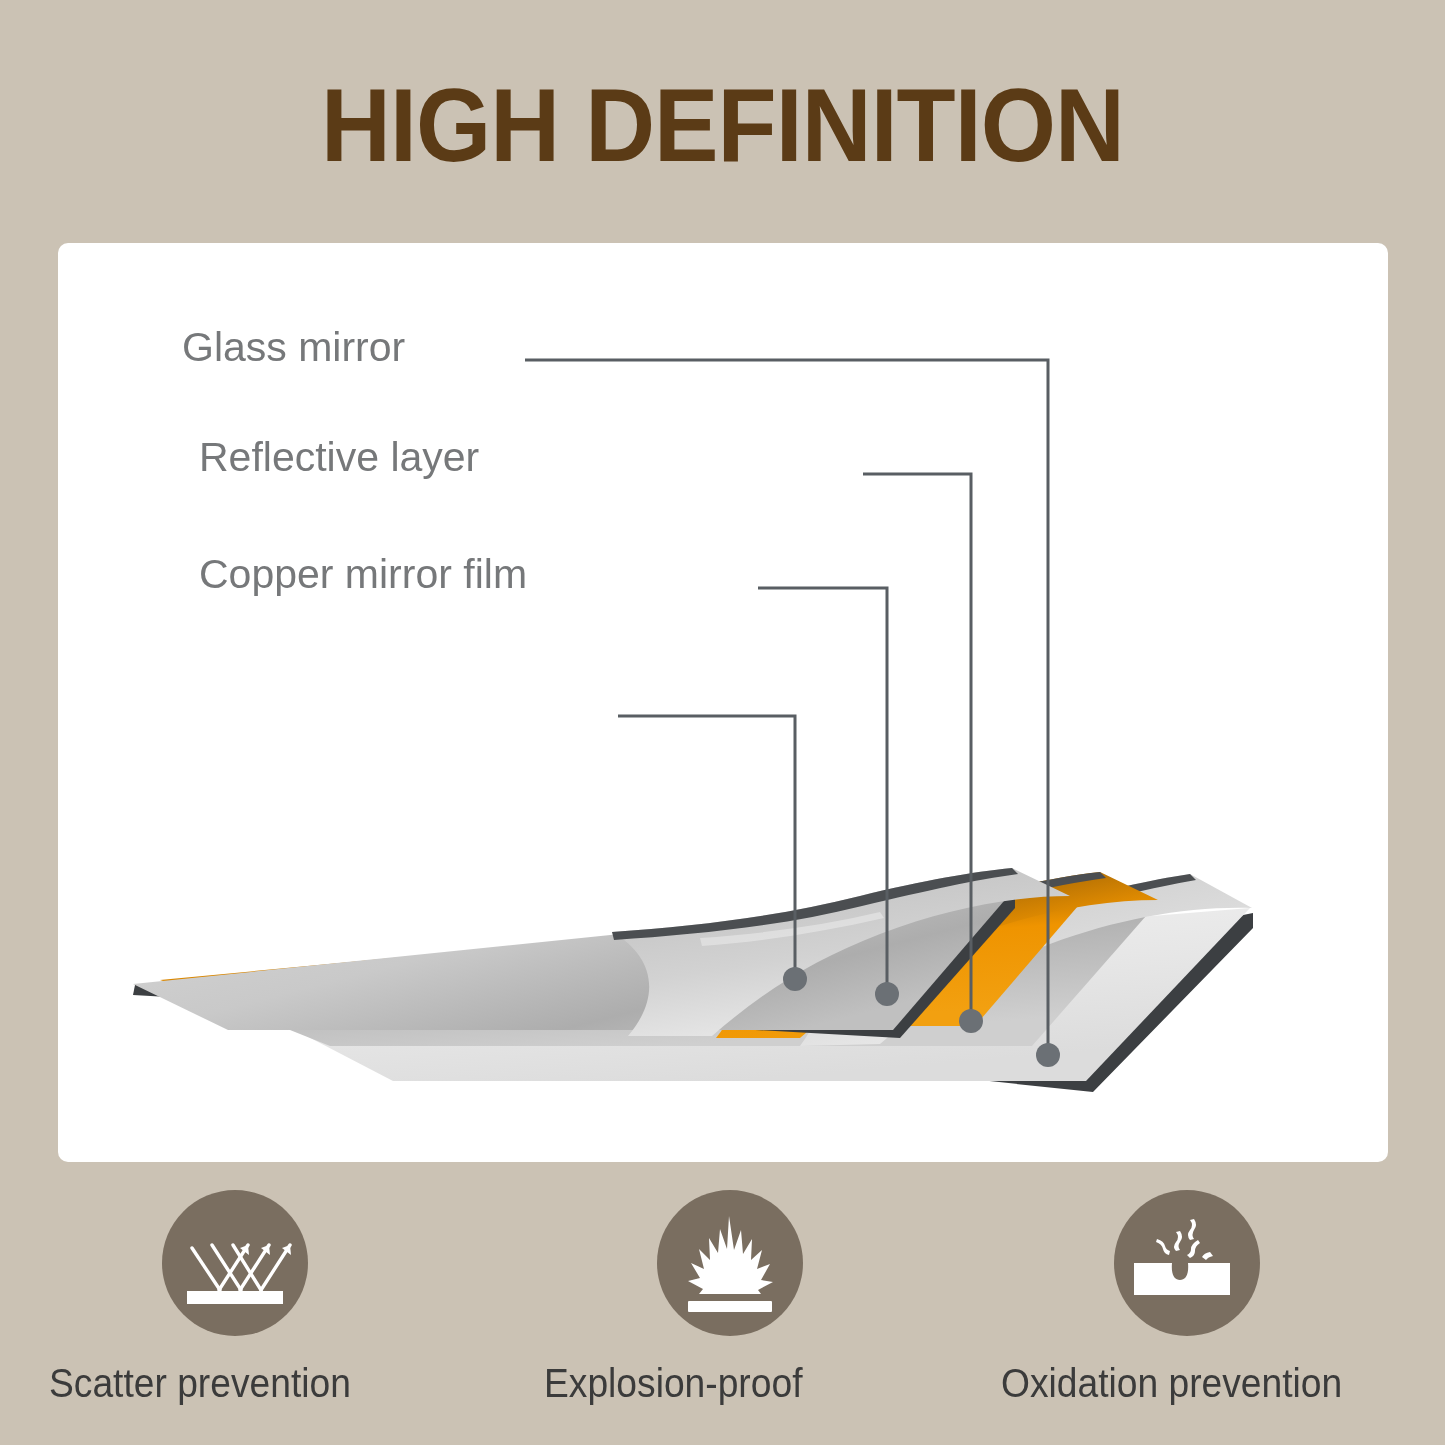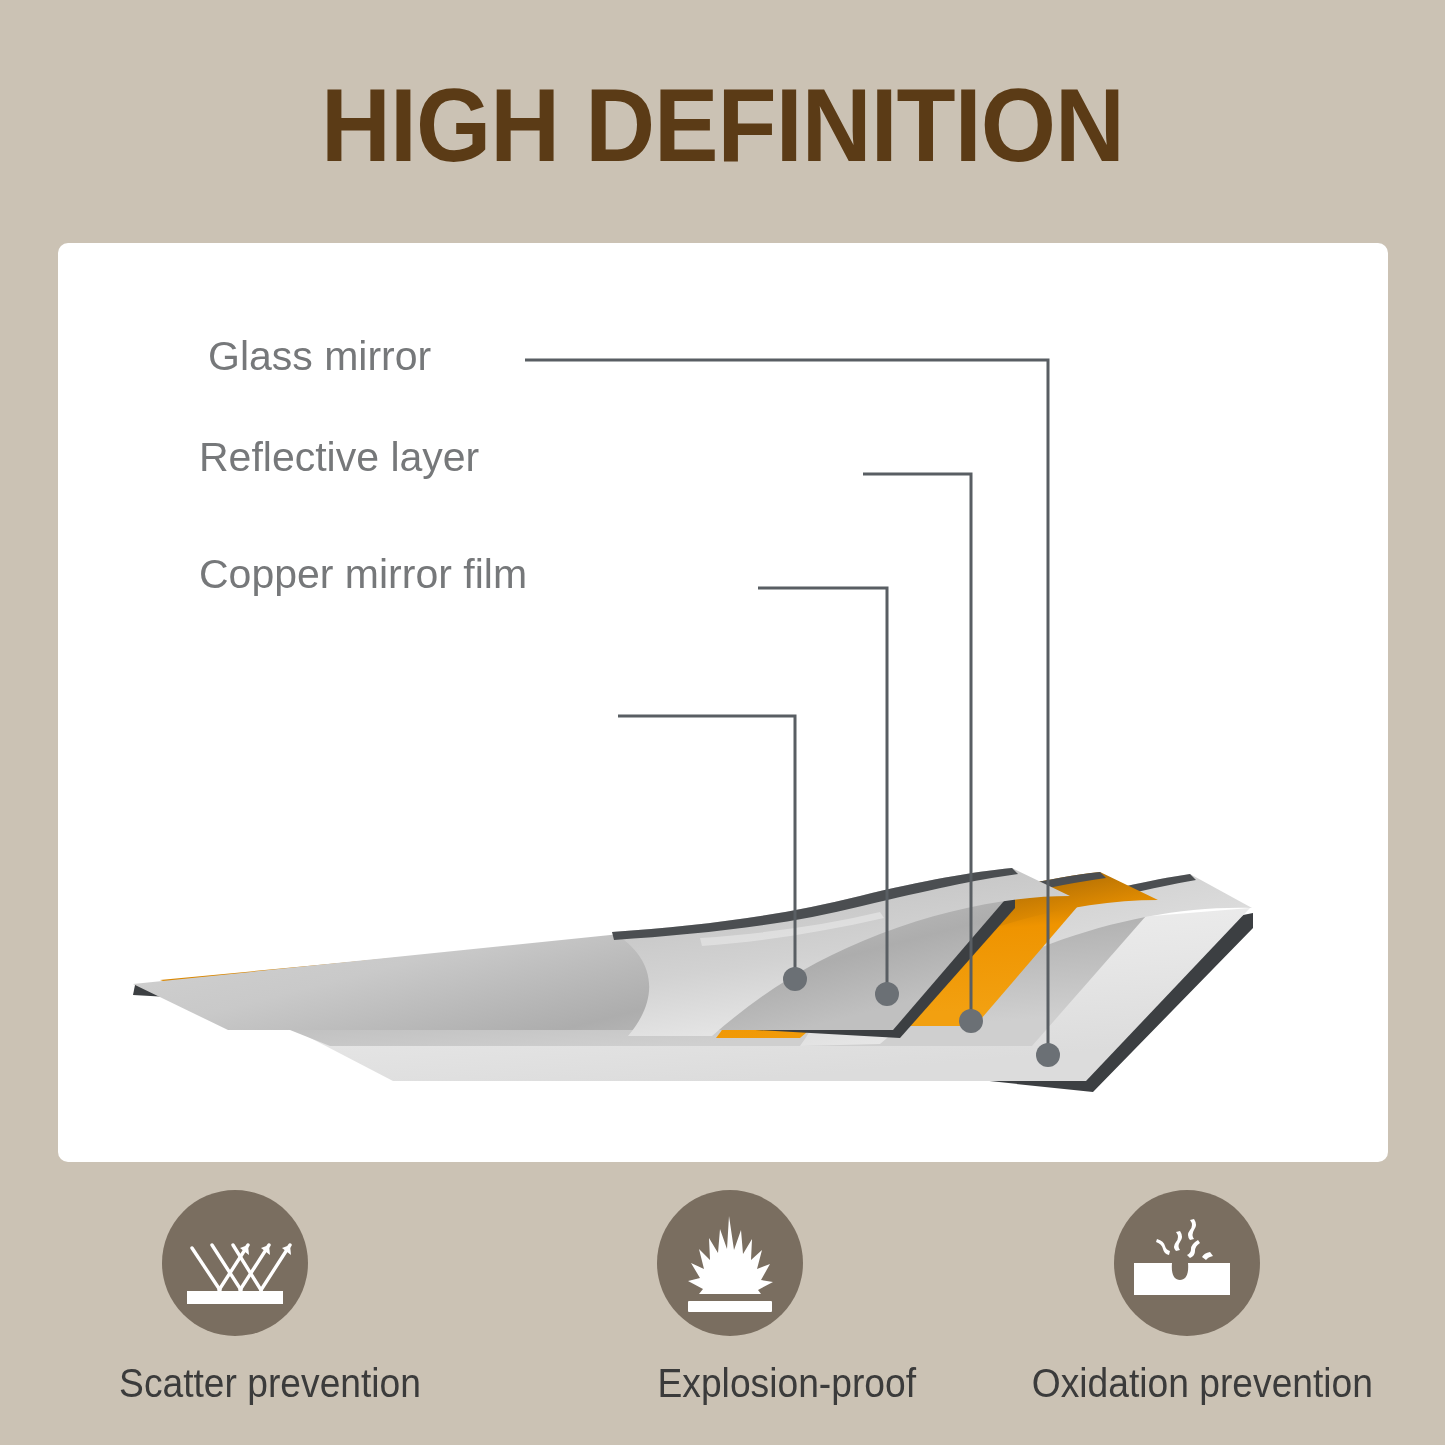--- a/index.html
+++ b/index.html
@@ -41,42 +41,42 @@
   }
 
   
   .layer-label {
     position:absolute;
     font-size:41px;
     color:#76787a;
     white-space:nowrap;
     font-family:"Liberation Sans", sans-serif;
   }
-  #lbl0 { left:208px; top:324px;margin-top:9px; }
+  #lbl0 { left:182px; top:324px; }
   #lbl1 { left:199px; top:434px; }
   #lbl2 { left:199px; top:551px; }
   #lbl3 { left:199px; top:676px; }
 
   
   #leaders, #stack {
     position:absolute; left:0; top:0;
     width:1445px; height:1445px;
     pointer-events:none;
   }
 
   
   #features {
     position:absolute;
     left:0; top:1190px;
     width:1445px; height:255px;
   }
   .feature {
     position:absolute;
     width:400px;
-    text-align:right;
+    text-align:left;
   }
   .feature.f0 { left:35px; }
   .feature.f1 { left:530px; }
   .feature.f2 { left:987px; }
 
   .fcircle {
     width:146px; height:146px;
     border-radius:50%;
     background:#7a6e60;
     margin:0 auto;

